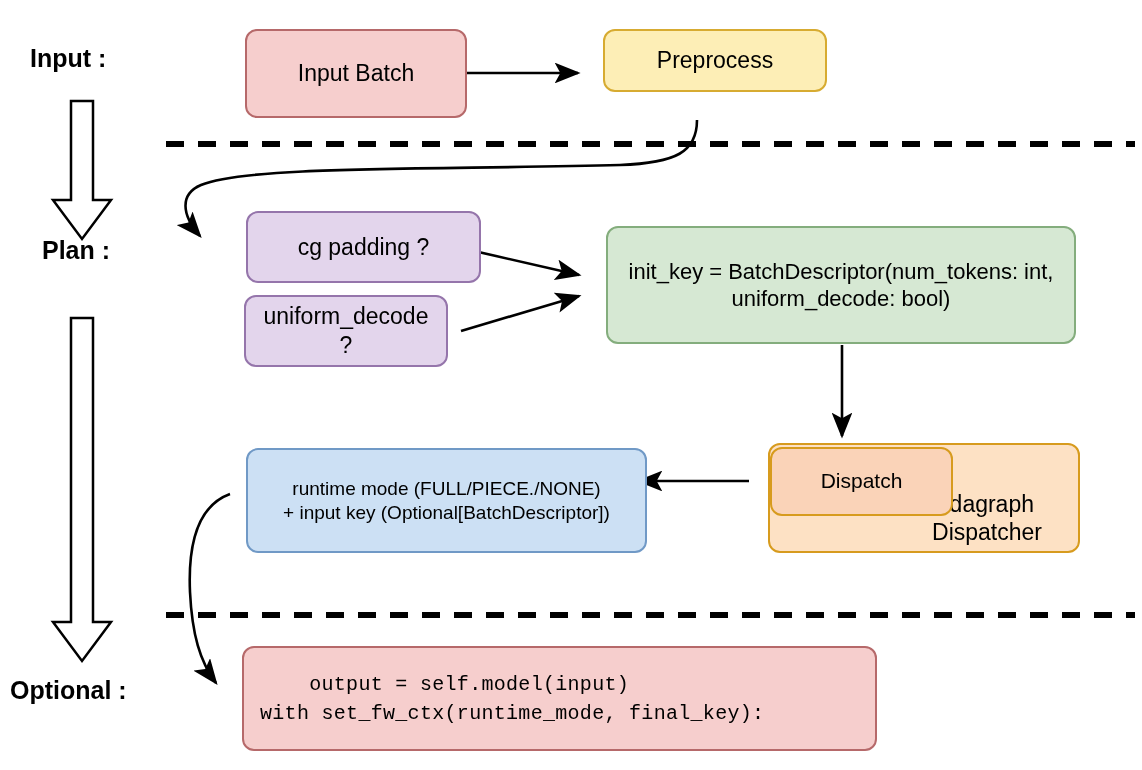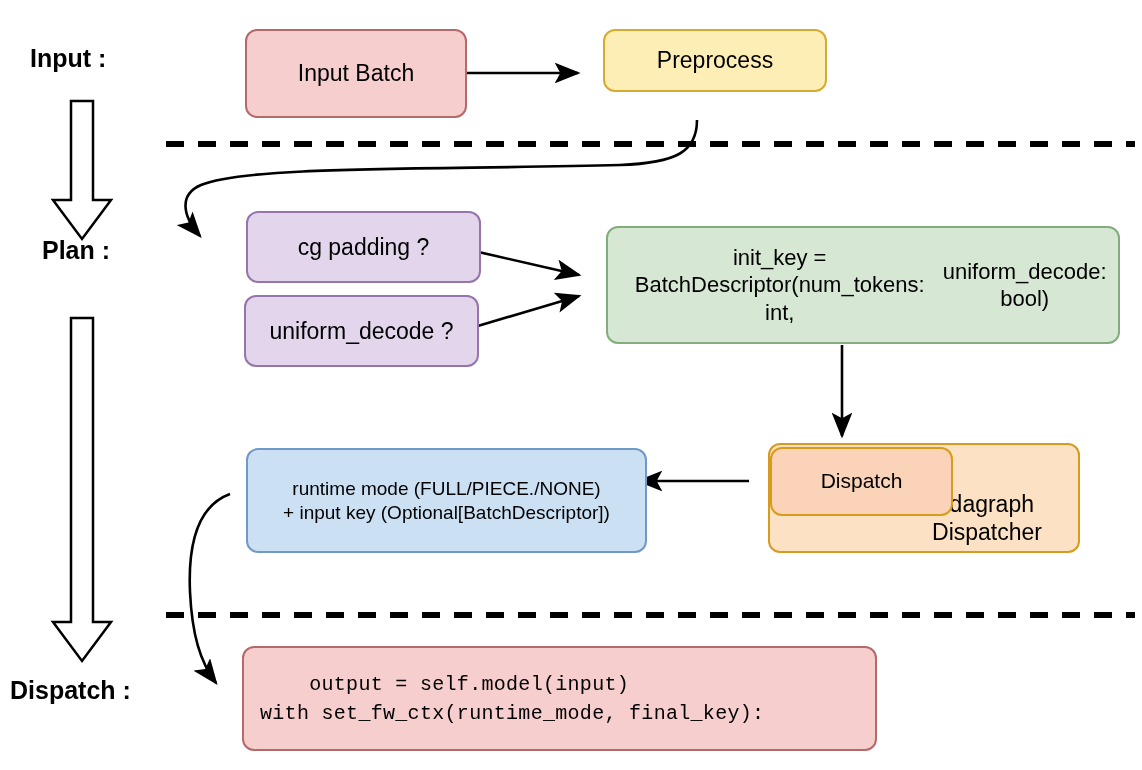--- a/index.html
+++ b/index.html
@@ -117,39 +117,39 @@
 
     <line x1="842" y1="345" x2="842" y2="436" stroke="#000000" stroke-width="2.6" marker-end="url(#arrowhead)"></line>
 
     <line x1="749" y1="481" x2="639" y2="481" stroke="#000000" stroke-width="2.6" marker-end="url(#arrowhead)"></line>
 
     <path d="M230,494 C197,506 188,546 190,592 C192,634 200,662 216,683" fill="none" stroke="#000000" stroke-width="2.6" marker-end="url(#arrowhead)"></path>
   </svg>
 
   <div class="stage-label" style="left:30px; top:44px;">Input :</div>
   <div class="stage-label" style="left:42px; top:236px;">Plan :</div>
-  <div class="stage-label" style="left:10px; top:676px;">Dispatch :</div>
+  <div class="stage-label" style="left:10px; top:676px;">Optional :</div>
 
   <div class="node node-red t22" style="left:227px; top:29px; width:222px; height:89px;">
     <span>Input Batch</span>
   </div>
 
   <div class="node node-yellow t22" style="left:585px; top:29px; width:224px; height:63px;">
     <span>Preprocess</span>
   </div>
 
   <div class="node node-purple t22" style="left:228px; top:211px; width:235px; height:72px;">
     <span>cg padding ?</span>
   </div>
 
-  <div class="node node-purple t22" style="left:226px; top:295px; width:235px; height:72px;">
+  <div class="node node-purple t22" style="left:226px; top:295px; width:204px; height:72px;">
     <span>uniform_decode ?</span>
   </div>
 
-  <div class="node node-green t20" style="left:588px; top:226px; width:514px; height:118px; flex-direction:row;">
+  <div class="node node-green t20" style="left:588px; top:226px; width:470px; height:118px; flex-direction:column;">
     <span>init_key = BatchDescriptor(num_tokens: int,</span>
     <span>uniform_decode: bool)</span>
   </div>
 
   <div class="node node-blue t17" style="left:228px; top:448px; width:401px; height:105px; flex-direction:column;border-radius:12px;">
     <span>runtime mode (FULL/PIECE./NONE)</span>
     <span>+ input key (Optional[BatchDescriptor])</span>
   </div>
 
   <div class="node node-orange-outer t22" style="left:750px; top:443px; width:312px; height:110px; justify-content:flex-end; padding-right:14px; flex-direction:column; align-items:flex-end;">

